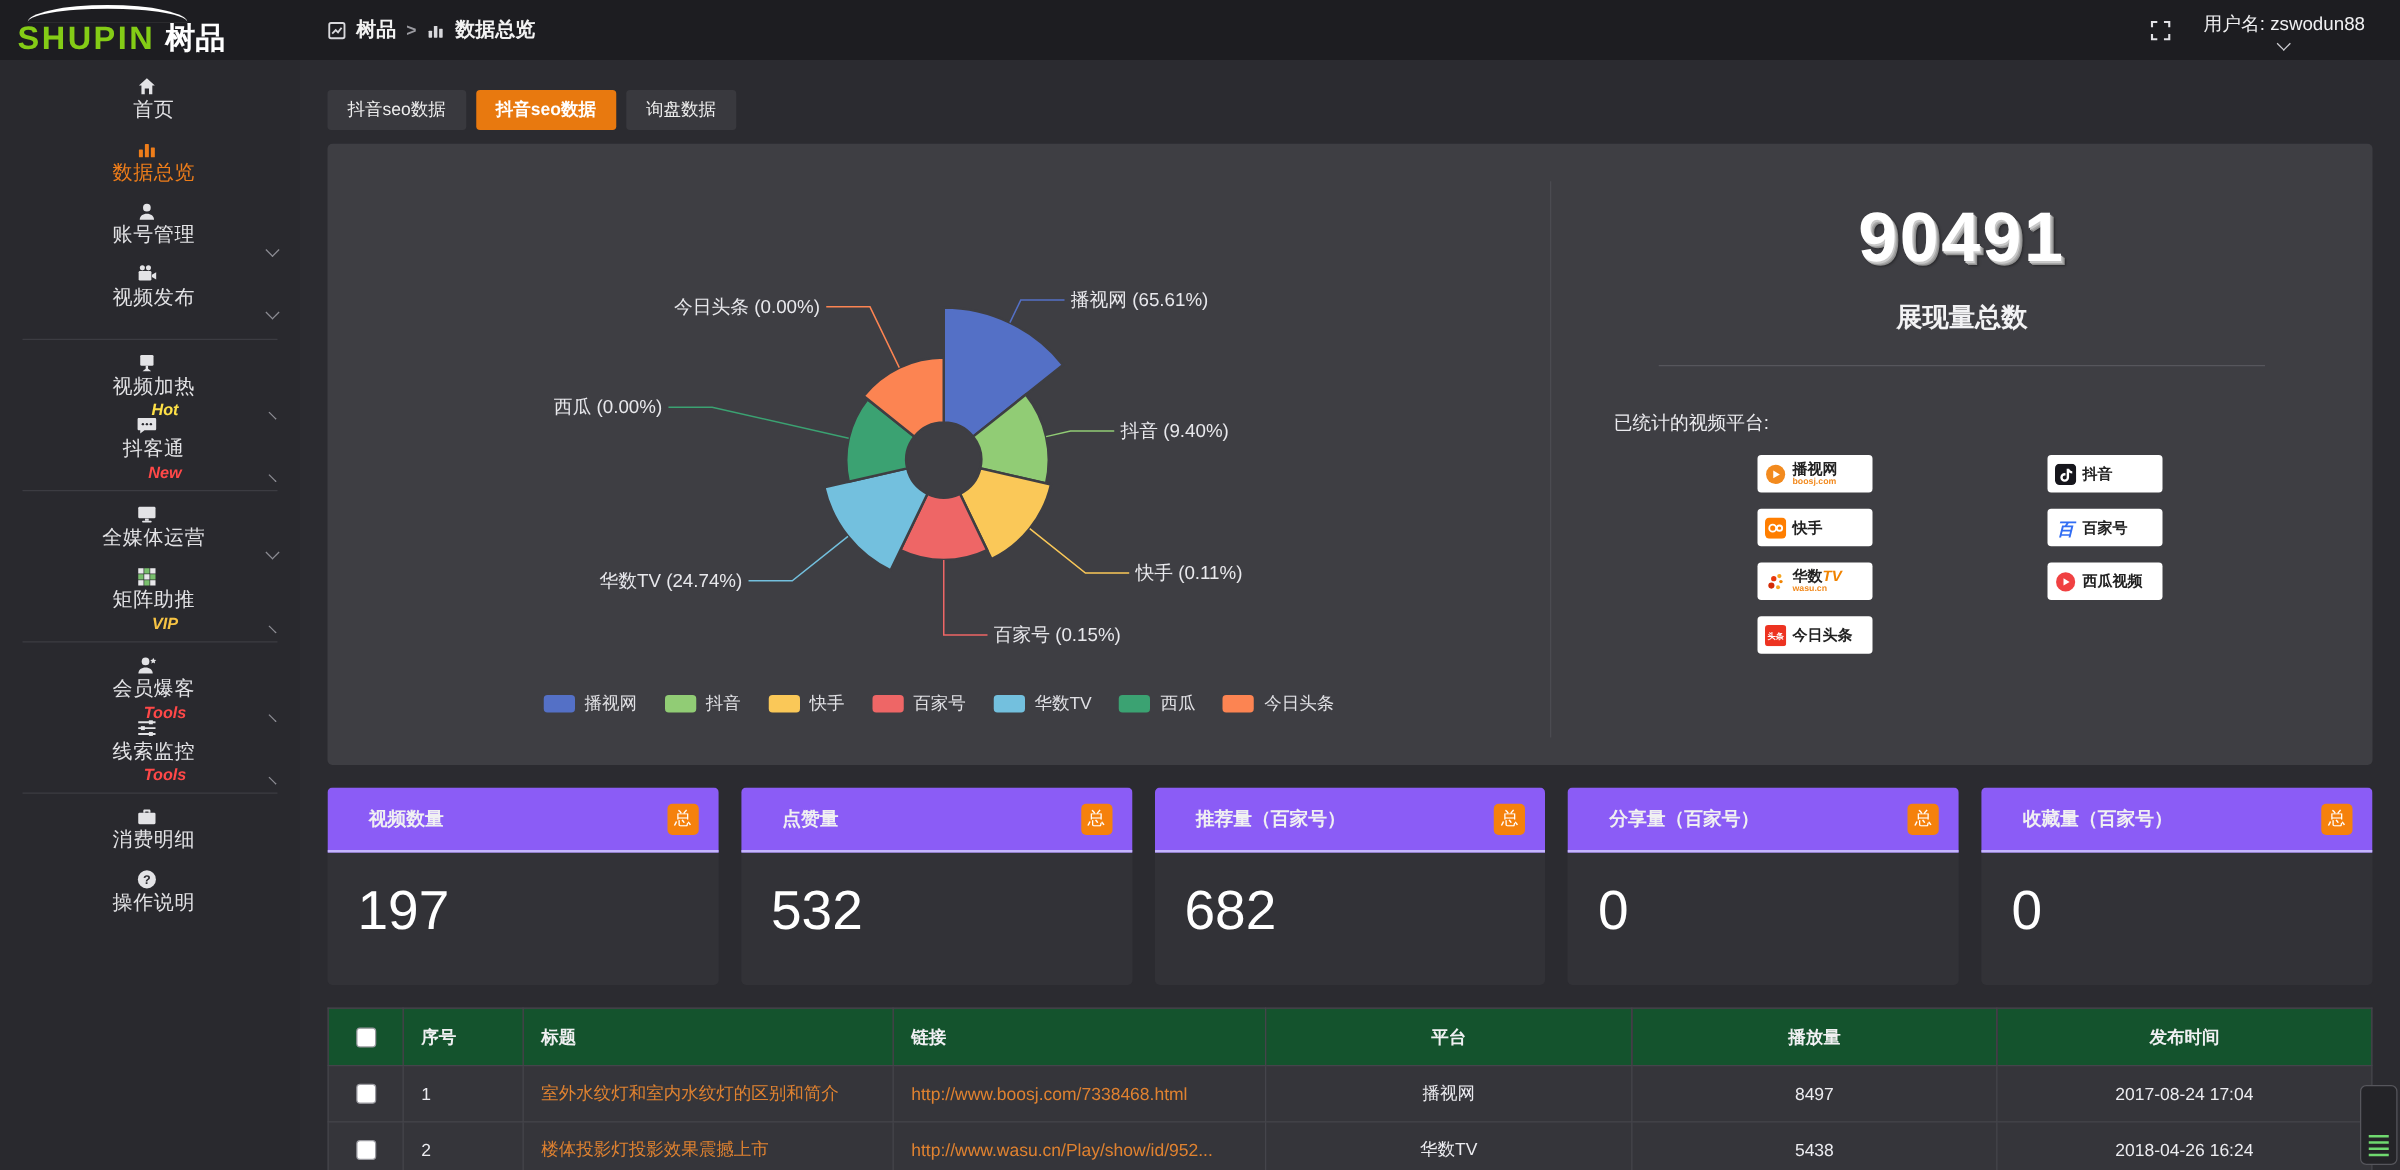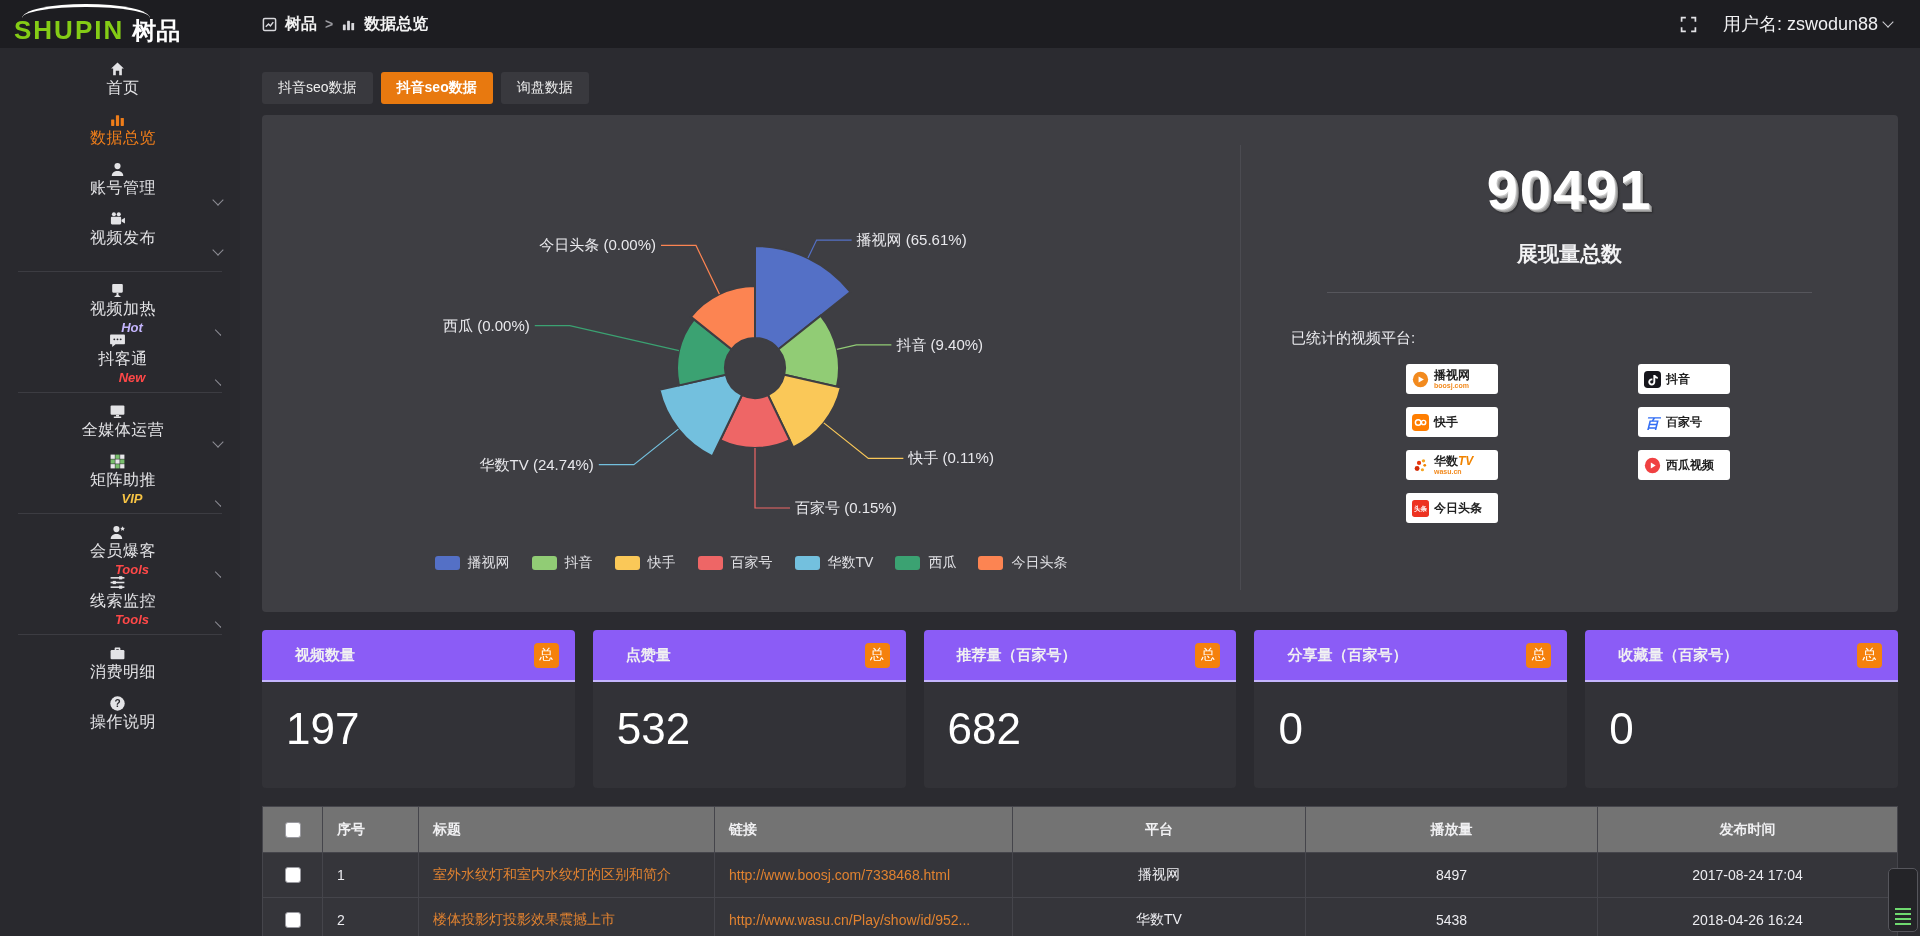--- a/index.html
+++ b/index.html
@@ -13,21 +13,21 @@
   .logo-arc { position:absolute; left:22px; top:4px; width:128px; height:14px;
     border-top:3px solid #fff; border-radius:50% 50% 0 0 / 100% 100% 0 0; }
   .logo-en { font-size:26px; font-weight:bold; letter-spacing:2px; color:#84cc16; line-height:1; }
   .logo-cn { font-size:24px; font-weight:bold; color:#fff; margin-left:8px; line-height:1; }
   .crumbs { display:flex; align-items:center; margin-left:22px; gap:8px; }
   .crumb { font-size:16px; font-weight:bold; color:#f2f2f2; }
   .crumb-sep { color:#9a9aa0; font-size:14px; font-weight:bold; }
   .crumb-ic { width:15px; height:15px; color:#d8d8dc; display:inline-block; }
   .top-right { margin-left:auto; display:flex; align-items:center; gap:26px; padding-right:28px; }
   .fs-ic { width:17px; height:17px; color:#e2e2e6; cursor:pointer; }
-  .username { font-size:18px; color:#f0f0f2; display:flex; align-items:center; gap:6px; }
+  .username { font-size:15px; color:#f0f0f2; display:flex; align-items:center; gap:6px;flex-direction:column; }
   .chev { width:8px; height:8px; border-right:1.6px solid #cfcfd4; border-bottom:1.6px solid #cfcfd4;
     transform:rotate(45deg); margin-top:-4px; }
 
   
   .sidebar { position:fixed; left:0; top:48px; bottom:0; width:240px; background:#29292e; padding-top:13px; z-index:20; }
   .side-item { height:50px; display:flex; align-items:center; padding:0 18px 0 24px; cursor:pointer; color:#e3e3e6;flex-direction:column; }
   .side-item .ic { width:17px; height:17px; margin-right:11px; flex:0 0 auto; color:#e3e3e6; }
   .side-item .lbl { font-size:16px; letter-spacing:.5px; }
   .side-item.active, .side-item.active .ic { color:#ee7d1a; }
   .side-badge { font-size:13px; font-weight:bold; font-style:italic; margin-left:18px; }
@@ -69,21 +69,21 @@
   .card { flex:1; height:158px; background:#323237; border-radius:4px; overflow:hidden; }
   .card-head { height:52px; background:#8b5cf6; border-bottom:2px solid #c4b5fd; display:flex;
     align-items:center; padding:0 16px 0 33px; }
   .card-title { font-size:15px; font-weight:bold; color:#f0f0f2; }
   .card-badge { margin-left:auto; width:25px; height:25px; background:#f5810c; color:#fff; font-size:14px;
     border-radius:4px; display:flex; align-items:center; justify-content:center; cursor:pointer; }
   .card-val { padding:22px 0 0 24px; font-size:44px; color:#fff; }
 
   .tablewrap { margin-top:18px; }
   table { width:100%; border-collapse:collapse; table-layout:fixed; background:#35353a; }
-  th { height:46px; background:#737373; font-size:14px; font-weight:bold; color:#f0f0f2; }
+  th { height:46px; background:#14532d; font-size:14px; font-weight:bold; color:#f0f0f2; }
   td { height:45px; font-size:14px; color:#ececf0; }
   th, td { border:1px solid #45454b; padding:0 10px; text-align:center; overflow:hidden;
     white-space:nowrap; text-overflow:ellipsis; }
   th.l, td.l { text-align:left; padding-left:14px; }
   td.orange { color:#e08230; }
   .cb { width:16px; height:16px; background:#fff; border:1px solid #9a9aa0; border-radius:3px;
     margin:0 auto; cursor:pointer; }
 
   .float-widget { position:fixed; right:2px; bottom:4px; width:30px; height:64px; background:#242428;
     border:1px solid #56565c; border-radius:5px; z-index:40; display:flex; flex-direction:column;
@@ -163,21 +163,21 @@
       <span class="lbl">视频发布</span>
       <span class="side-chev"></span>
     </div>
     <div class="side-div"></div>
     <div class="side-item">
       <span class="ic"><svg viewBox="0 0 16 16" width="17" height="17" fill="currentColor">
           <rect x="3" y="1.8" width="10" height="8.2" rx="1"></rect>
           <path d="M7.1 10h1.8v2.3l2.4 1.9H4.7l2.4-1.9z"></path>
         </svg></span>
       <span class="lbl">视频加热</span>
-      <span class="side-badge" style="color:#c4b5fd">Hot</span>
+      <span class="side-badge" style="color:#fde047">Hot</span>
       <span class="side-chev"></span>
     </div>
     <div class="side-item">
       <span class="ic"><svg viewBox="0 0 16 16" width="17" height="17" fill="currentColor">
           <path d="M2 2.3h12c.6 0 1 .4 1 1v7.2c0 .6-.4 1-1 1H6.2L3 14V11.5H2c-.6 0-1-.4-1-1V3.3c0-.6.4-1 1-1z"></path>
           <circle cx="5" cy="6.9" r=".9" fill="#29292e"></circle>
           <circle cx="8" cy="6.9" r=".9" fill="#29292e"></circle>
           <circle cx="11" cy="6.9" r=".9" fill="#29292e"></circle>
         </svg></span>
       <span class="lbl">抖客通</span>

